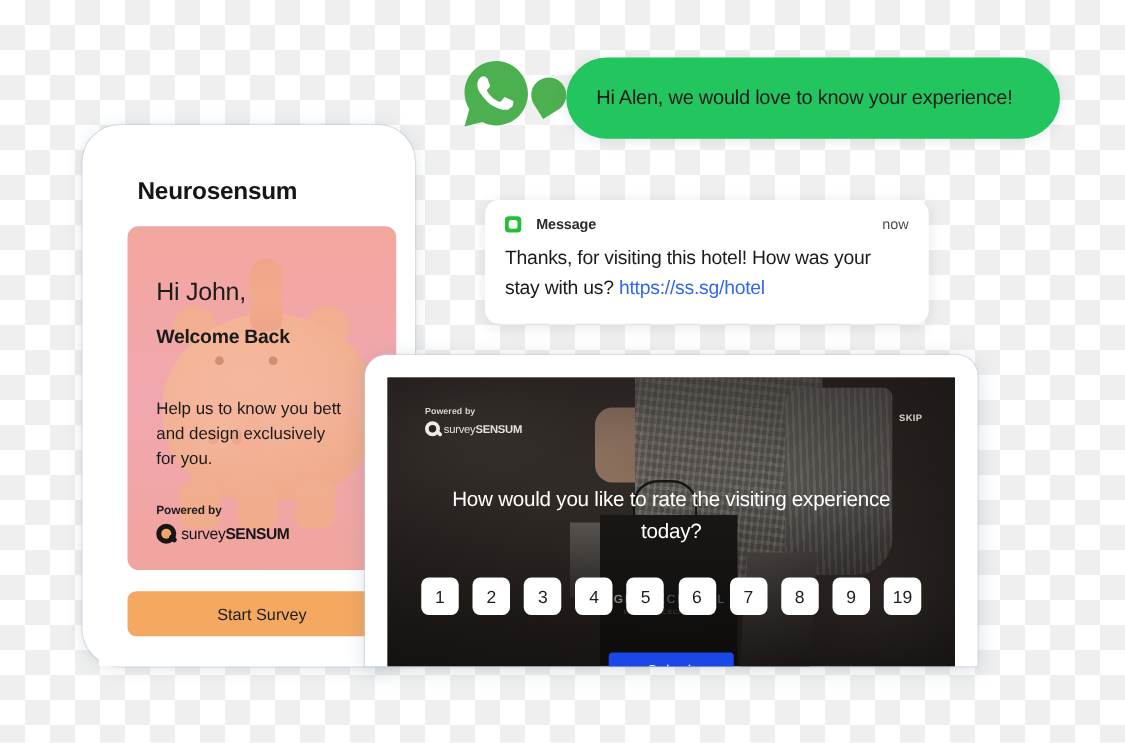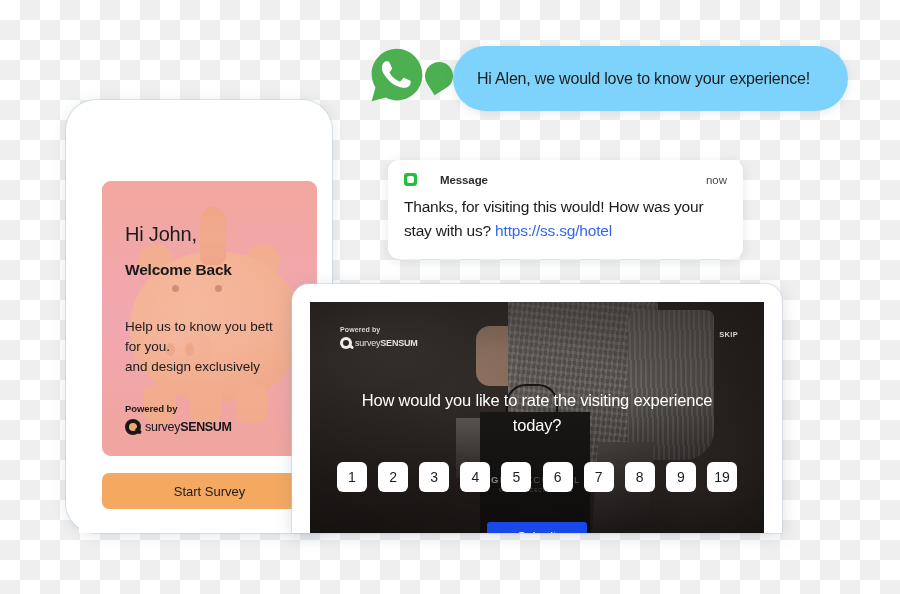--- a/index.html
+++ b/index.html
@@ -262,21 +262,21 @@
     background: #4caf50;
     border-radius: 50% 50% 50% 0;
     transform: rotate(-32deg);
   }
   .wa-bubble {
     position: absolute;
     left: 85px;
     top: 4px;
     width: 395px;
     padding: 20px 24px 20px 24px;
-    background: #7dd3fc;
+    background: #22c55e;
     border-radius: 34px;
     box-shadow: 0 2px 10px rgba(120,135,150,0.18);
     box-sizing: border-box;
   }
   .wa-line {
     font-size: 16px;
     line-height: 25px;
     color: #1c1c1c;
     letter-spacing: -0.2px;
     white-space: nowrap;
@@ -295,21 +295,21 @@
     box-sizing: border-box;
   }
   .sms-head {
     display: flex;
     align-items: center;
     justify-content: space-between;
   }
   .sms-head-left {
     display: flex;
     align-items: center;
-    gap: 23px;
+    gap: 12px;
   }
   .sms-app-icon {
     position: relative;
     width: 13px;
     height: 13px;
     border-radius: 3px;
     background: #22c03a;
     flex: 0 0 auto;
   }
   .sms-app-icon::after {
@@ -587,20 +587,21 @@
   }
 </style>
 </head>
 <body>
 
 <div id="stage">
 
   <div class="phone-frame">
     <div class="phone-screen">
 
+      <div class="phone-title">Neurosensum</div>
 
       <div class="orange-card">
         <div class="piggy">
           <div class="piggy-ear l"></div>
           <div class="piggy-ear r"></div>
           <div class="piggy-body"></div>
           <div class="piggy-slot"></div>
           <div class="piggy-eye e1"></div>
           <div class="piggy-eye e2"></div>
           <div class="piggy-snout"></div>
@@ -610,22 +611,22 @@
           <div class="piggy-leg g2"></div>
           <div class="piggy-leg g3"></div>
         </div>
         <div class="card-tint"></div>
 
         <div class="greet">Hi John,</div>
         <div class="welcome">Welcome Back</div>
 
         <div class="help-text">
           <div>Help us to know you bett</div>
+          <div>and design exclusively</div>
           <div>for you.</div>
-          <div>and design exclusively</div>
         </div>
 
         <div class="powered-wrap">
           <div class="powered-label">Powered by</div>
           <div class="brand-row">
             <span class="brand-mark"></span>
             <span class="brand-text"><span class="lo">survey</span><span class="hi">SENSUM</span></span>
           </div>
         </div>
       </div>
@@ -646,21 +647,21 @@
   </div>
 
   <div class="sms-card">
     <div class="sms-head">
       <div class="sms-head-left">
         <span class="sms-app-icon"></span>
         <span class="sms-app-name">Message</span>
       </div>
       <span class="sms-time">now</span>
     </div>
-    <div class="sms-body"><span>Thanks, for visiting this would! How was your stay with us? </span><span class="sms-link">https://ss.sg/hotel</span></div>
+    <div class="sms-body"><span>Thanks, for visiting this hotel! How was your stay with us? </span><span class="sms-link">https://ss.sg/hotel</span></div>
   </div>
 
   <div class="tablet-frame">
     <div class="tablet-screen">
 
       <div class="scene">
         <div class="arm"></div>
         <div class="sweater"></div>
         <div class="sweater2"></div>
         <div class="bag-small"></div>

